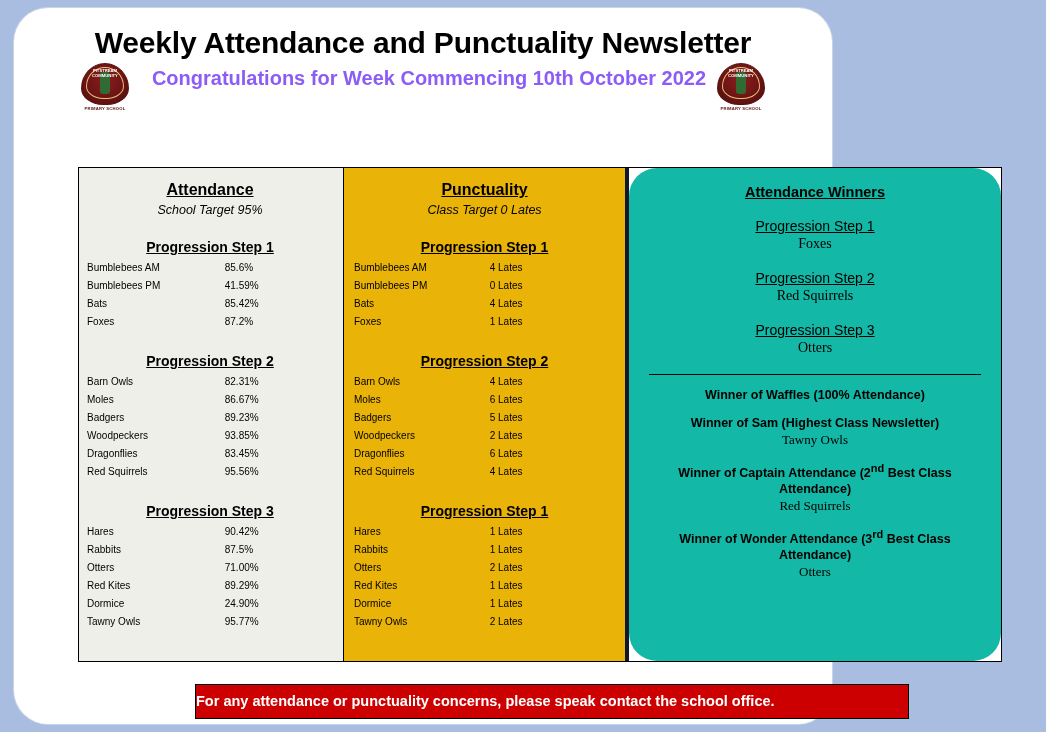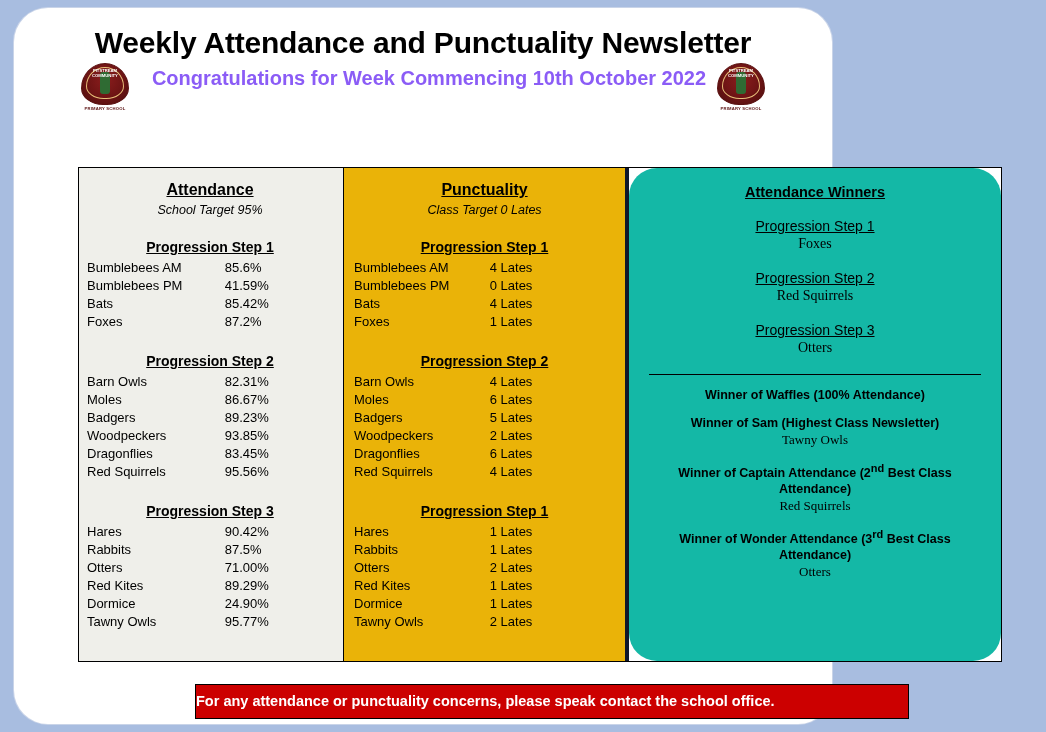--- a/index.html
+++ b/index.html
@@ -158,21 +158,21 @@
   }
   .step-head {
     text-align: center;
     font-size: 14px;
     font-weight: bold;
     text-decoration: underline;
     color: #000;
     margin-top: 22px;
     margin-bottom: 4px;
   }
-  .rows { font-size: 13px; color: #000; }
+  .rows { font-size: 10px; color: #000; }
   .row {
     display: flex;
     line-height: 18px;
   }
   .row .name { width: 56%; }
   .row .val { width: 44%; }
   
   .col-punctuality .row .name { width: 52%; }
   .col-punctuality .row .val { width: 48%; }
 

